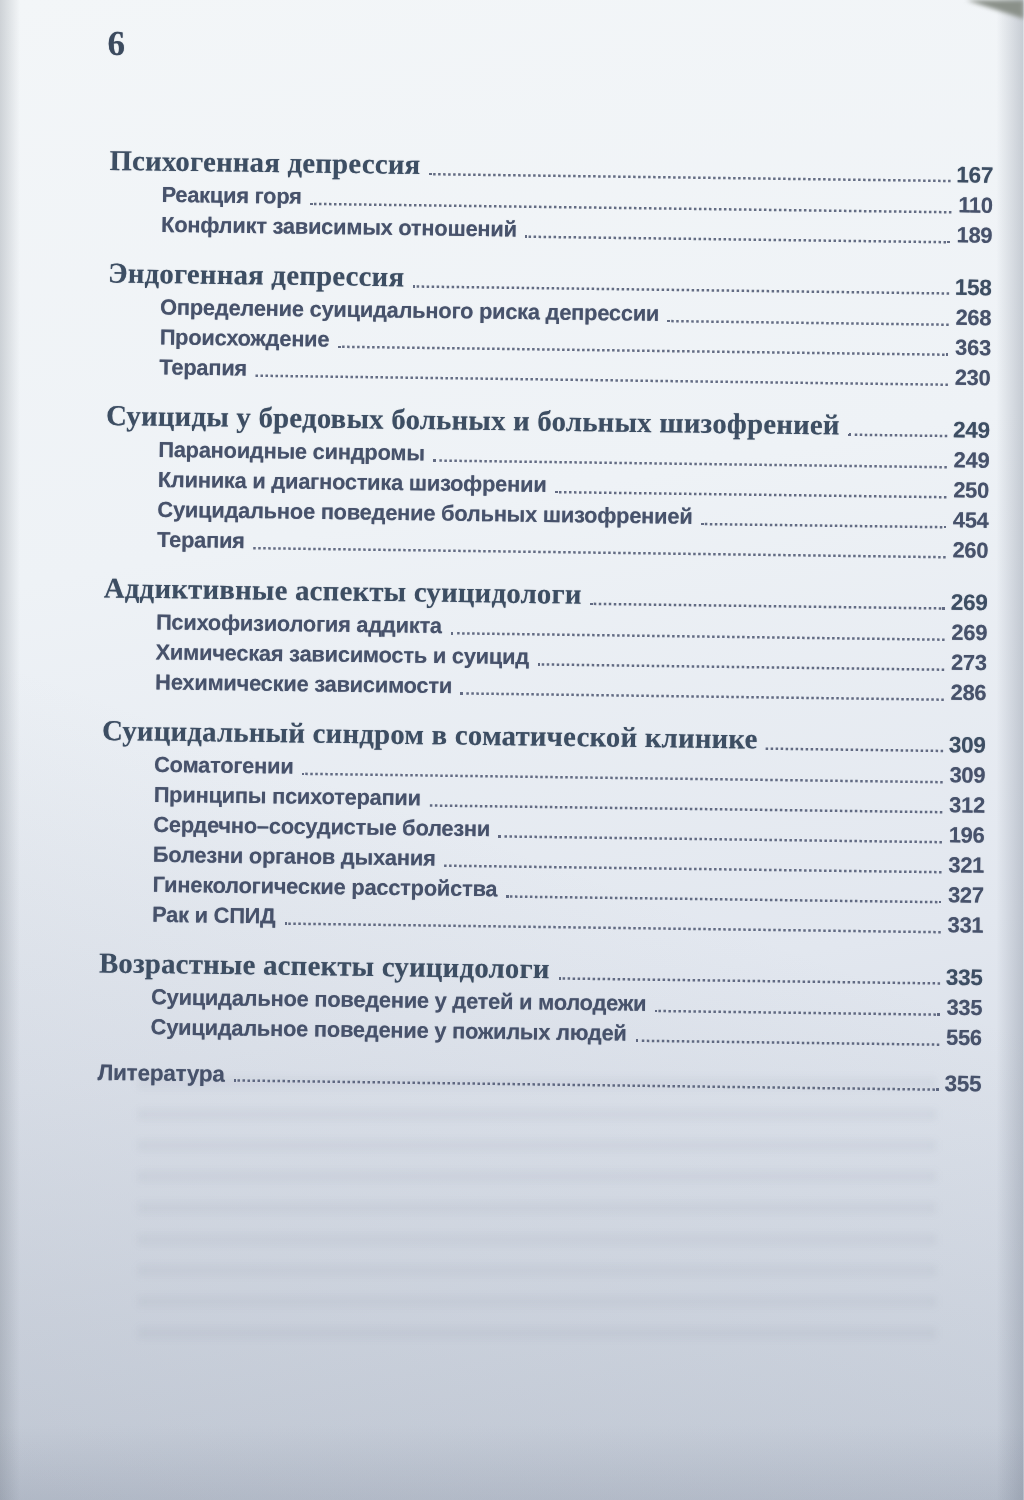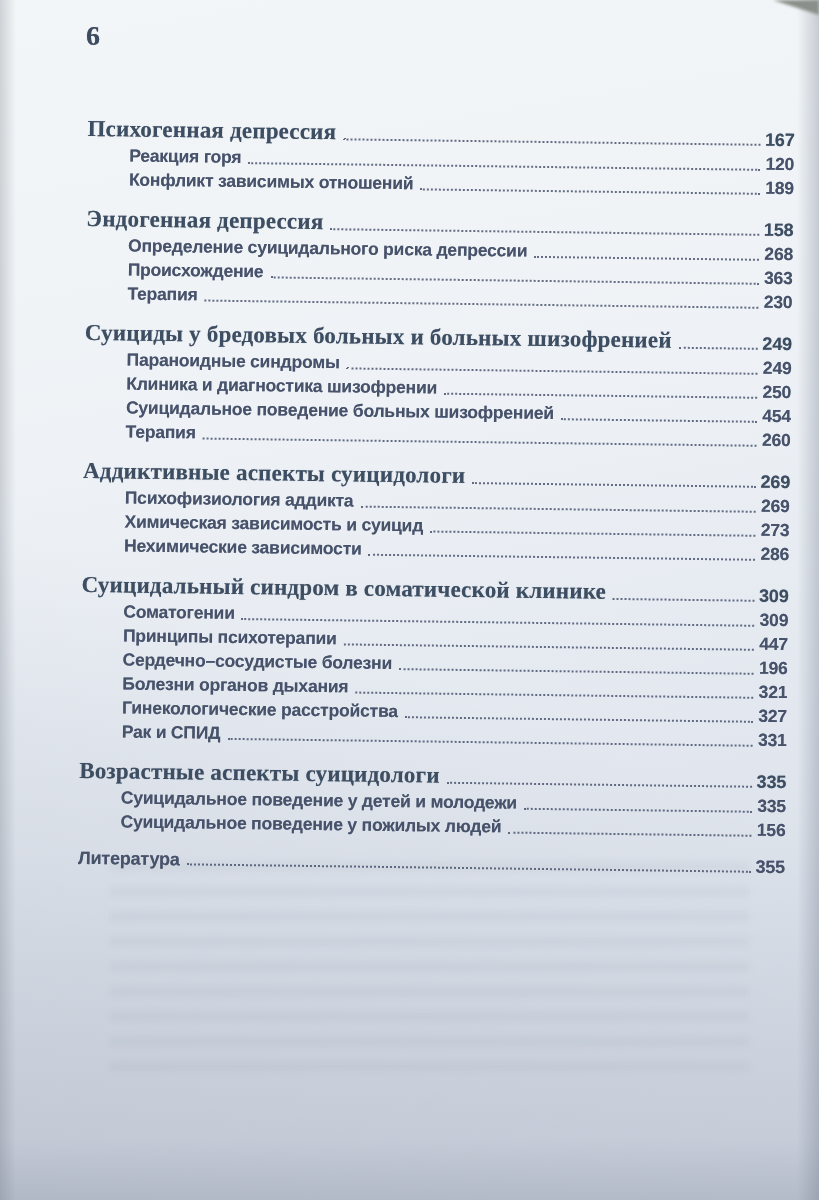--- a/index.html
+++ b/index.html
@@ -142,21 +142,21 @@
   <div>
     <div class="row heading-row">
       <span>Психогенная депрессия</span>
       <span class="leader"></span>
       <span class="pg">167</span>
     </div>
     <div class="items">
   <div class="row item-row">
     <span>Реакция горя</span>
     <span class="leader"></span>
-    <span class="pg">120</span>
+    <span class="pg">110</span>
   </div>
 
   <div class="row item-row">
     <span>Конфликт зависимых отношений</span>
     <span class="leader"></span>
     <span class="pg">189</span>
   </div>
 </div>
   </div>
 
@@ -256,21 +256,21 @@
     <div class="items">
   <div class="row item-row">
     <span>Соматогении</span>
     <span class="leader"></span>
     <span class="pg">309</span>
   </div>
 
   <div class="row item-row">
     <span>Принципы психотерапии</span>
     <span class="leader"></span>
-    <span class="pg">447</span>
+    <span class="pg">312</span>
   </div>
 
   <div class="row item-row">
     <span>Сердечно–сосудистые болезни</span>
     <span class="leader"></span>
     <span class="pg">196</span>
   </div>
 
   <div class="row item-row">
     <span>Болезни органов дыхания</span>
@@ -301,21 +301,21 @@
     <div class="items">
   <div class="row item-row">
     <span>Суицидальное поведение у детей и молодежи</span>
     <span class="leader"></span>
     <span class="pg">335</span>
   </div>
 
   <div class="row item-row">
     <span>Суицидальное поведение у пожилых людей</span>
     <span class="leader"></span>
-    <span class="pg">156</span>
+    <span class="pg">556</span>
   </div>
 </div>
   </div>
 </div>
   <div class="row lit-row">
     <span>Литература</span>
     <span class="leader"></span>
     <span class="pg">355</span>
   </div>
 </div>

